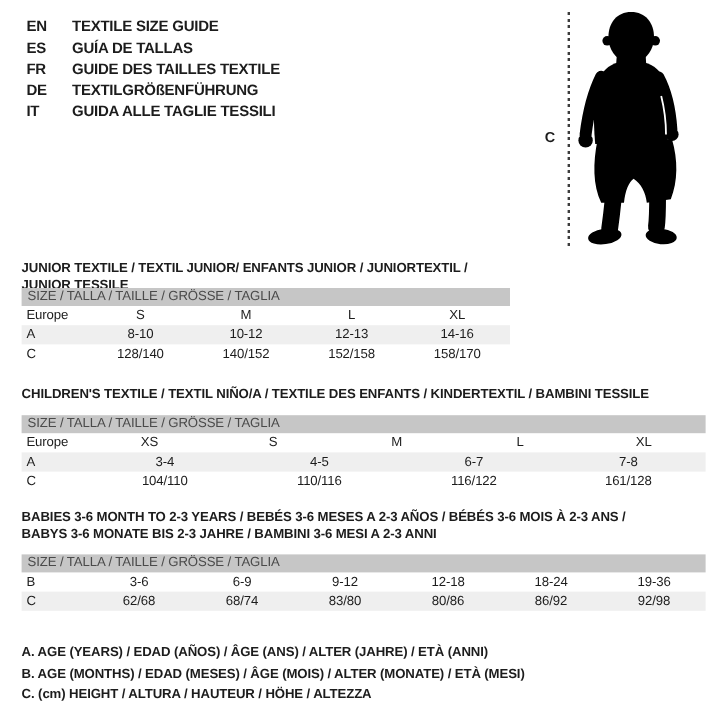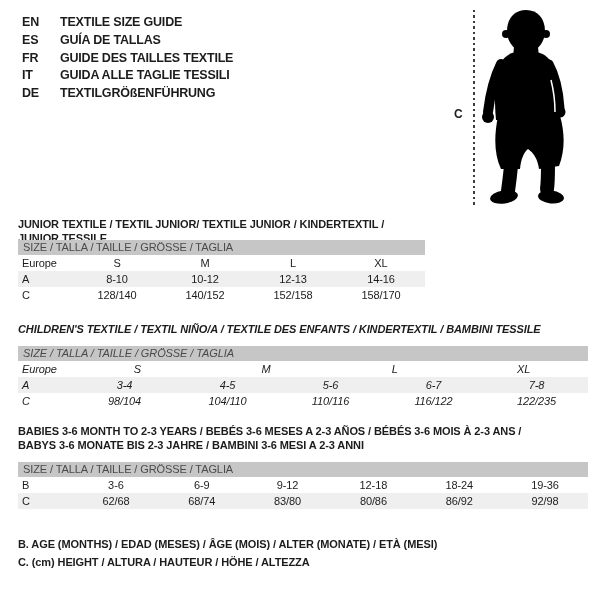--- a/index.html
+++ b/index.html
@@ -18,21 +18,21 @@
   .c-label { position:absolute; left:454px; top:107px; font-weight:bold; font-size:12px; }
   .dotline {
     position:absolute; left:473px; top:10px; width:2px; height:198px;
     background:repeating-linear-gradient(to bottom,#3d3d3d 0 2.5px, transparent 2.5px 5.5px);
   }
   .baby-svg { position:absolute; left:481px; top:8px; }
 
   
   .tbl { position:absolute; left:18px; }
   .t1 { top:217px; width:407px; height:90px; }
-  .t2 { top:322px; width:570px; height:90px;font-style:italic; }
+  .t2 { top:322px; width:570px; height:90px; }
   .t3 { top:424px; width:570px; height:88px; }
   .tbl-title {
     position:absolute; top:0; left:0; width:100%;
     font-weight:bold; font-size:11px; line-height:14px;
     letter-spacing:-0.1px; white-space:pre-line;
   }
   .size-bar {
     position:absolute; left:0; width:100%; height:15px;
     background:var(--bar-bg,#c6c6c6); color:var(--bar-text,#4a4a4a);
     font-size:11px; line-height:15px; padding-left:5px; box-sizing:border-box;
@@ -66,26 +66,26 @@
     </div>
     <div class="lang-row">
       <span class="lang-code">ES</span>
       <span class="lang-label">GUÍA DE TALLAS</span>
     </div>
     <div class="lang-row">
       <span class="lang-code">FR</span>
       <span class="lang-label">GUIDE DES TAILLES TEXTILE</span>
     </div>
     <div class="lang-row">
+      <span class="lang-code">DE</span>
+      <span class="lang-label">TEXTILGRÖßENFÜHRUNG</span>
+    </div>
+    <div class="lang-row">
       <span class="lang-code">IT</span>
       <span class="lang-label">GUIDA ALLE TAGLIE TESSILI</span>
-    </div>
-    <div class="lang-row">
-      <span class="lang-code">DE</span>
-      <span class="lang-label">TEXTILGRÖßENFÜHRUNG</span>
     </div>
   </div>
 
   <span class="c-label">C</span>
   <div class="dotline"></div>
   <svg class="baby-svg" width="88" height="198" viewBox="0 0 88 198" xmlns="http://www.w3.org/2000/svg">
     <g fill="#000000" stroke="none">
       <path d="M45,2 C57,2 64,11 64,23 C64,33 58,41 50,44 L40,44 C32,41 26,33 26,23 C26,11 33,2 45,2 Z"></path>
       <circle cx="25" cy="26" r="4"></circle>
       <circle cx="65" cy="26" r="4"></circle>
@@ -98,21 +98,21 @@
       <path d="M70,72 C73,84 74,94 74,104" fill="none" stroke="#ffffff" stroke-width="1.5"></path>
       <path d="M17,108 C13,128 13,146 20,161 L39,161 C40,151 43,144 47,141 C53,145 57,152 58,161 L78,158 C84,143 84,125 79,108 Z"></path>
       <path d="M30,158 C29,168 28,176 27,183" fill="none" stroke="#000000" stroke-width="14" stroke-linecap="round"></path>
       <ellipse cx="23" cy="189" rx="14" ry="6.5" transform="rotate(-8 23 189)"></ellipse>
       <path d="M67,156 C67,166 67,174 66,181" fill="none" stroke="#000000" stroke-width="14" stroke-linecap="round"></path>
       <ellipse cx="70" cy="189" rx="13" ry="6.5" transform="rotate(6 70 189)"></ellipse>
     </g>
   </svg>
 
   <div class="tbl t1">
-    <div class="tbl-title">JUNIOR TEXTILE / TEXTIL JUNIOR/ TEXTILE JUNIOR / KINDERTEXTIL / JUNIOR TESSILE</div>
+    <div class="tbl-title">JUNIOR TEXTILE / TEXTIL JUNIOR/ ENFANTS JUNIOR / JUNIORTEXTIL / JUNIOR TESSILE</div>
     <div class="size-bar">SIZE / TALLA / TAILLE / GRÖSSE / TAGLIA</div>
     <div class="rows">
       <div class="trow">
         <span class="tlbl">Europe</span>
         <span class="tcell">S</span>
         <span class="tcell">M</span>
         <span class="tcell">L</span>
         <span class="tcell">XL</span>
       </div>
       <div class="trow stripe">
@@ -131,40 +131,39 @@
       </div>
     </div>
   </div>
 
   <div class="tbl t2">
     <div class="tbl-title">CHILDREN'S TEXTILE / TEXTIL NIÑO/A / TEXTILE DES ENFANTS / KINDERTEXTIL / BAMBINI TESSILE</div>
     <div class="size-bar">SIZE / TALLA / TAILLE / GRÖSSE / TAGLIA</div>
     <div class="rows">
       <div class="trow">
         <span class="tlbl">Europe</span>
+        <span class="tcell">XS</span>
         <span class="tcell">S</span>
         <span class="tcell">M</span>
         <span class="tcell">L</span>
         <span class="tcell">XL</span>
       </div>
       <div class="trow stripe">
         <span class="tlbl">A</span>
         <span class="tcell">3-4</span>
         <span class="tcell">4-5</span>
-        <span class="tcell">5-6</span>
         <span class="tcell">6-7</span>
         <span class="tcell">7-8</span>
       </div>
       <div class="trow">
         <span class="tlbl">C</span>
-        <span class="tcell">98/104</span>
         <span class="tcell">104/110</span>
         <span class="tcell">110/116</span>
         <span class="tcell">116/122</span>
-        <span class="tcell">122/235</span>
+        <span class="tcell">161/128</span>
       </div>
     </div>
   </div>
 
   <div class="tbl t3">
     <div class="tbl-title">BABIES 3-6 MONTH TO 2-3 YEARS / BEBÉS 3-6 MESES A 2-3 AÑOS / BÉBÉS 3-6 MOIS À 2-3 ANS /
 BABYS 3-6 MONATE BIS 2-3 JAHRE / BAMBINI 3-6 MESI A 2-3 ANNI</div>
     <div class="size-bar">SIZE / TALLA / TAILLE / GRÖSSE / TAGLIA</div>
     <div class="rows">
       <div class="trow">
@@ -182,17 +181,18 @@
         <span class="tcell">68/74</span>
         <span class="tcell">83/80</span>
         <span class="tcell">80/86</span>
         <span class="tcell">86/92</span>
         <span class="tcell">92/98</span>
       </div>
     </div>
   </div>
 
   <div class="footnotes">
+    <div class="footnote">A. AGE (YEARS) / EDAD (AÑOS) / ÂGE (ANS) / ALTER (JAHRE) / ETÀ (ANNI)</div>
     <div class="footnote">B. AGE (MONTHS) / EDAD (MESES) / ÂGE (MOIS) / ALTER (MONATE) / ETÀ (MESI)</div>
     <div class="footnote">C. (cm) HEIGHT / ALTURA / HAUTEUR / HÖHE / ALTEZZA</div>
   </div>
 
 </div>
 
 </body></html>

